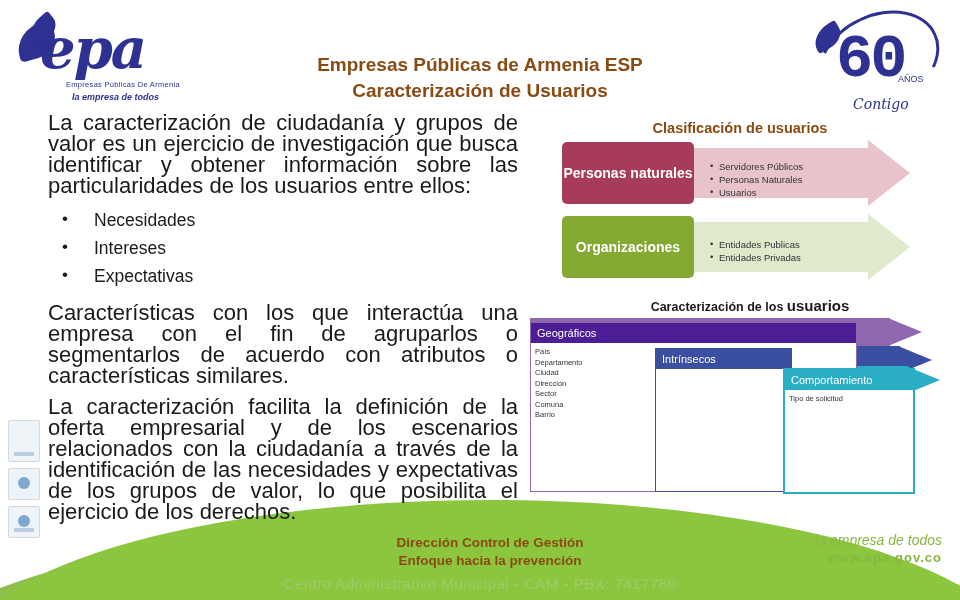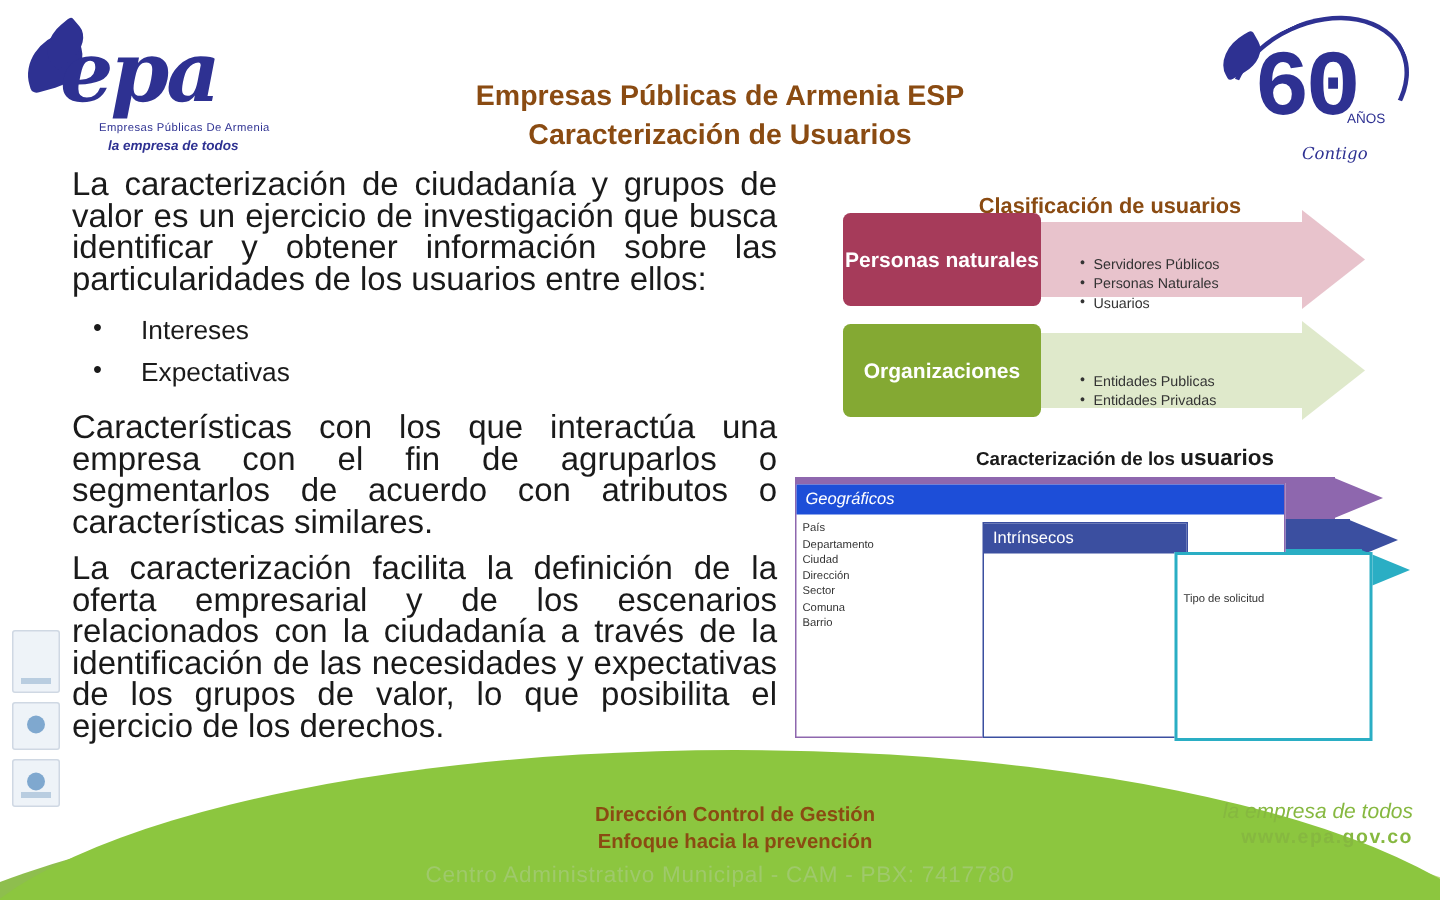--- a/index.html
+++ b/index.html
@@ -66,21 +66,21 @@
   
   .logo60{position:absolute;right:18px;top:8px;width:130px;height:125px;}
   .logo60 .sixty{
     position:absolute;left:24px;top:16px;font-size:62px;font-weight:bold;
     color:#2e3192;font-family:Liberation Mono, monospace;letter-spacing:-3px;
   }
   .logo60 .anos{
     position:absolute;left:86px;top:66px;font-size:9px;color:#2e3192;
   }
   .logo60 .contigo{
-    position:absolute;left:56px;top:88px;font-size:11px;color:#2e3192;
+    position:absolute;left:41px;top:88px;font-size:14px;color:#2e3192;
     font-style:italic;font-family:"DejaVu Serif", serif;
   }
   .logo60 .swirl{
     position:absolute;left:4px;top:6px;width:120px;height:86px;
     border:3px solid #2e3192;border-radius:50%;
     border-left-color:transparent;border-bottom-color:transparent;
     transform:rotate(-25deg);
   }
   .logo60 .bird{
     position:absolute;left:0px;top:18px;width:30px;height:22px;
@@ -123,40 +123,40 @@
 
   
   .dir-text{
     position:absolute;left:310px;top:534px;width:360px;text-align:center;
     color:#8a4b12;font-weight:bold;font-size:13.5px;line-height:18px;
   }
 
   
   .clasif-title{
     position:absolute;left:600px;top:120px;width:280px;text-align:center;
-    color:#8a4b12;font-weight:bold;font-size:14.5px;margin-top:10px;
+    color:#8a4b12;font-weight:bold;font-size:14.5px;
   }
   .arrow-row{position:absolute;}
   .arrow-row .tag{
     position:absolute;left:0;top:0;width:132px;height:62px;border-radius:5px;
     color:#fff;font-weight:bold;font-size:14px;display:flex;align-items:center;
     justify-content:center;text-align:center;line-height:18px;z-index:3;
   }
   .arrow-body{
     position:absolute;left:118px;top:6px;height:50px;width:230px;
   }
   .arrow-body .rect{
     position:absolute;left:0;top:0;height:50px;width:190px;
   }
   .arrow-body .head{
     position:absolute;left:188px;top:-8px;width:0;height:0;
     border-top:33px solid transparent;border-bottom:33px solid transparent;
   }
   .arrow-list{
-    position:absolute;left:24px;top:6px;margin:18px;padding:0;list-style:none;
+    position:absolute;left:24px;top:6px;margin:8px;padding:0;list-style:none;
     font-size:9.5px;line-height:13px;color:#333;z-index:4;
   }
   .arrow-list li{position:relative;padding-left:9px;}
   .arrow-list li:before{content:"\2022";position:absolute;left:0;top:-1px;color:#333;}
 
   
   .carac-title{
     position:absolute;left:600px;top:297px;width:300px;text-align:center;
     color:#1a1a1a;font-weight:bold;font-size:12.5px;
   }
@@ -226,20 +226,21 @@
   </div>
 
   <div class="title">
     <div>Empresas Públicas de Armenia ESP</div>
     <div>Caracterización de Usuarios</div>
   </div>
 
   <div class="left-col">
     <p class="para">La caracterización de ciudadanía y grupos de valor es un ejercicio de investigación que busca identificar y obtener información sobre las particularidades de los usuarios entre ellos:</p>
     <ul class="bullets">
+      <li>Necesidades</li>
       <li>Intereses</li>
       <li>Expectativas</li>
     </ul>
     <p class="para">Características con los que interactúa una empresa con el fin de agruparlos o segmentarlos de acuerdo con atributos o características similares.</p>
     <p class="para">La caracterización facilita la definición de la oferta empresarial y de los escenarios relacionados con la ciudadanía a través de la identificación de las necesidades y expectativas de los grupos de valor, lo que posibilita el ejercicio de los derechos.</p>
   </div>
 
   <div class="dir-text">
     <div>Dirección Control de Gestión</div>
     <div>Enfoque hacia la prevención</div>
@@ -285,35 +286,36 @@
     <div class="cbody" style="width:245px;background:#3b4fa0;"></div>
     <div class="chead" style="left:243px;border-top:14px solid transparent;border-bottom:14px solid transparent;border-left:34px solid #3b4fa0;"></div>
   </div>
 
   <div class="chev" style="left:783px;top:366px;width:160px;height:28px;">
     <div class="cbody" style="width:125px;background:#2aaec4;"></div>
     <div class="chead" style="left:123px;border-top:14px solid transparent;border-bottom:14px solid transparent;border-left:34px solid #2aaec4;"></div>
   </div>
 
   <div class="panel" style="left:530px;top:322px;width:325px;height:168px;border-color:#8e67ae;">
-    <div class="hdr" style="background:#1d4ed8;font-style:italic;">Geográficos</div>
+    <div class="hdr" style="background:#4c1d95;">Geográficos</div>
     <ul class="items">
       <li>País</li>
       <li>Departamento</li>
       <li>Ciudad</li>
       <li>Dirección</li>
       <li>Sector</li>
       <li>Comuna</li>
       <li>Barrio</li>
     </ul>
   </div>
 
   <div class="panel" style="left:655px;top:348px;width:135px;height:142px;border-color:#3b4fa0;">
     <div class="hdr" style="background:#3b4fa0;">Intrínsecos</div>
   </div>
 
   <div class="panel" style="left:783px;top:368px;width:128px;height:122px;border:2px solid #2aaec4;">
+    <div class="hdr" style="background:#2aaec4;">Comportamiento</div>
     <ul class="items">
       <li>Tipo de solicitud</li>
     </ul>
   </div>
 
 </div>
 
 </body></html>

